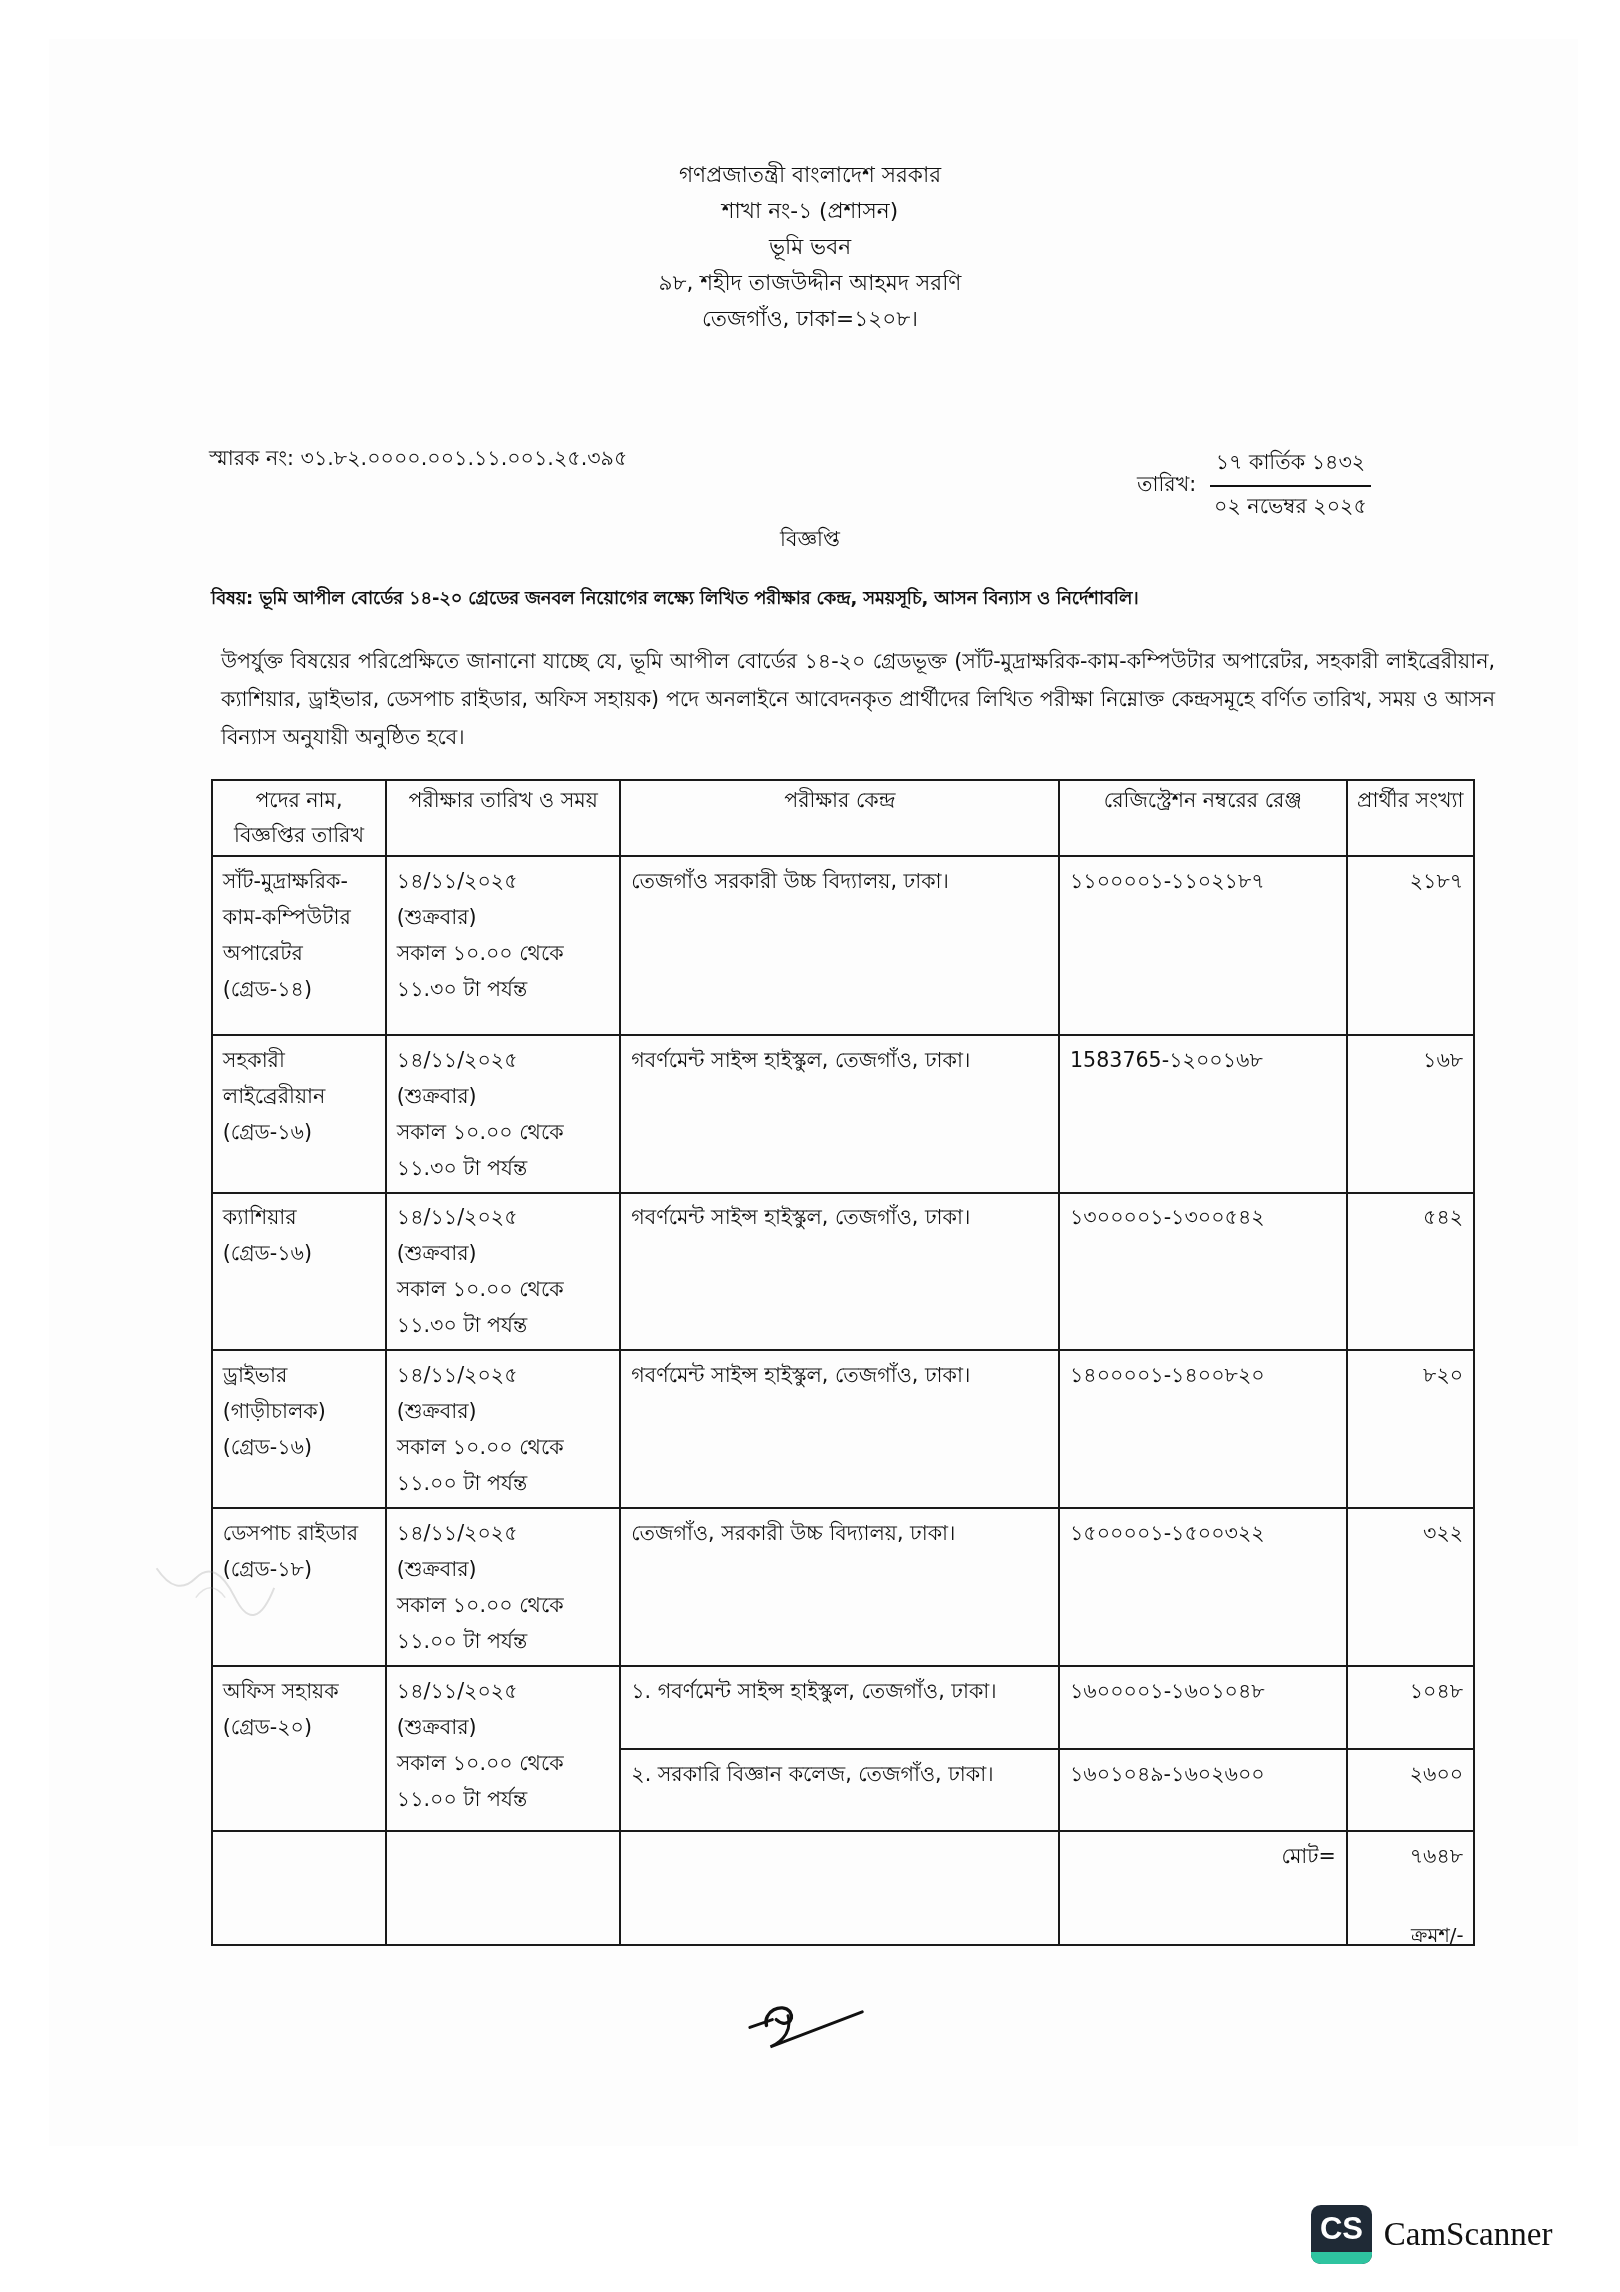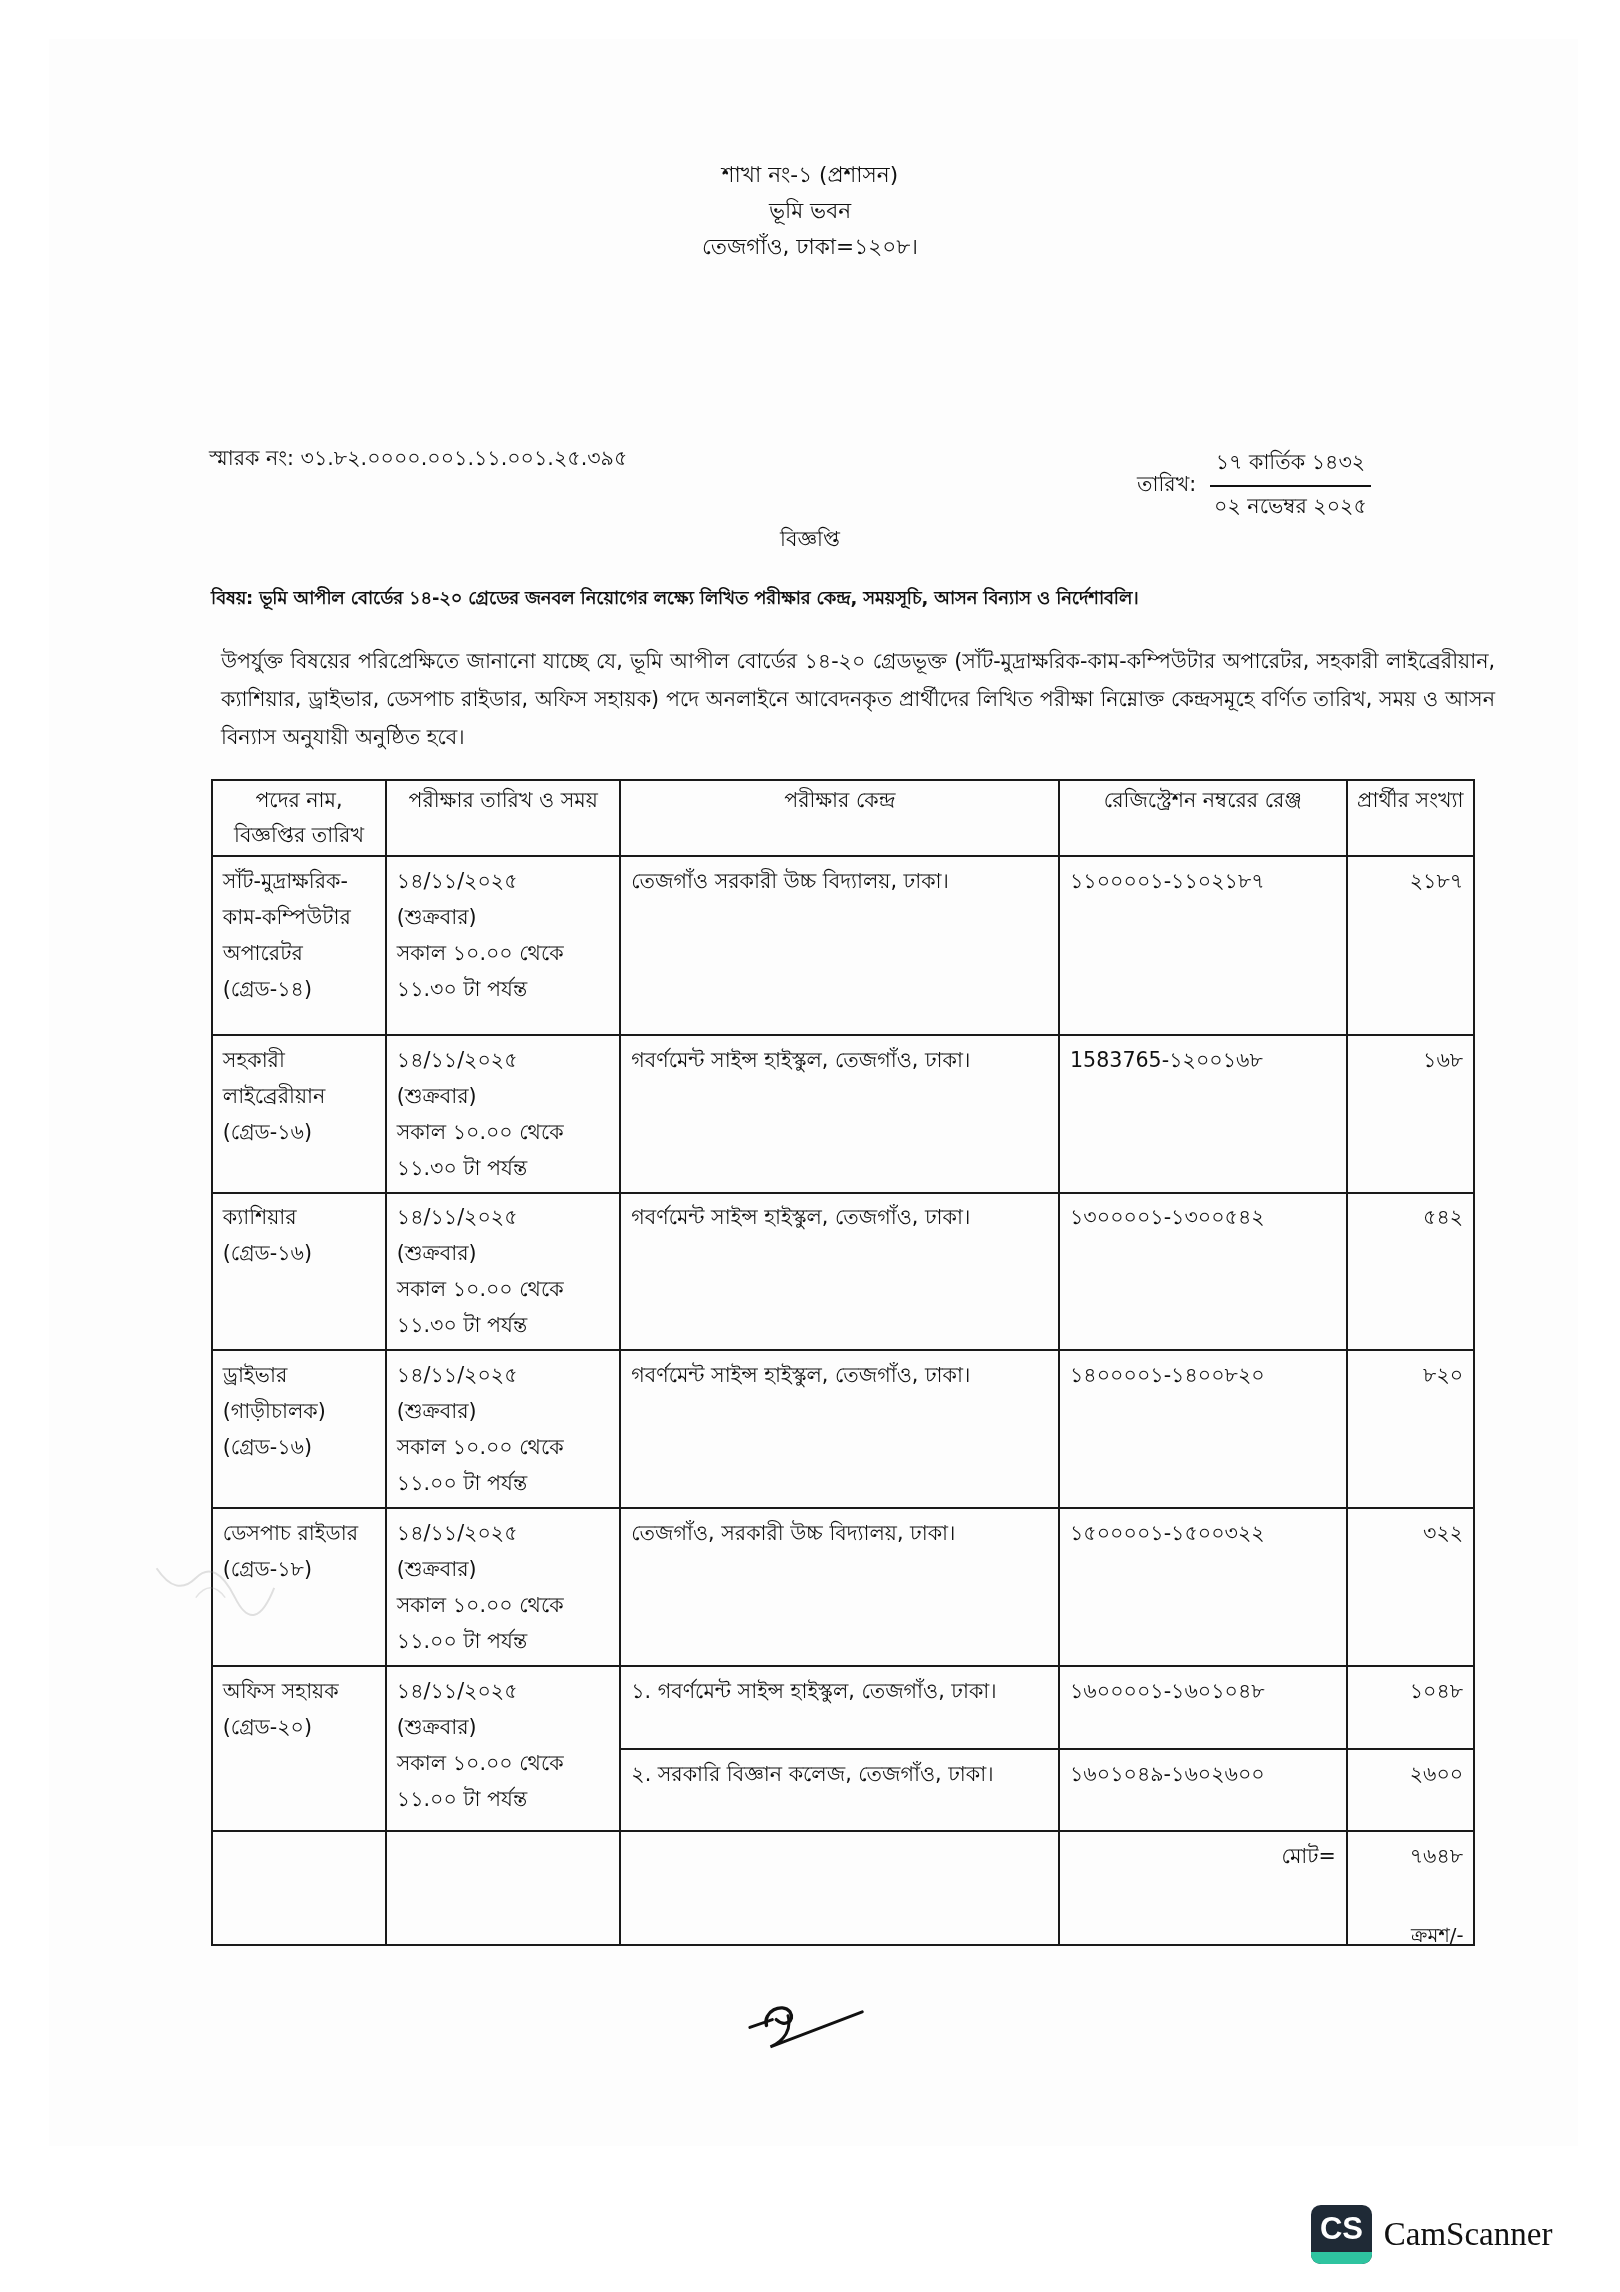--- a/index.html
+++ b/index.html
@@ -78,22 +78,24 @@
     .smudge {
       position: absolute; left: 137px; top: 1529px; width: 196px; height: 98px; opacity: 0.25;
     }
   </style>
 </head>
 <body>
 
 <div class="page"></div>
 
 <div class="hdr">
+  <div>গণপ্রজাতন্ত্রী বাংলাদেশ সরকার</div>
   <div>শাখা নং-১ (প্রশাসন)</div>
   <div>ভূমি ভবন</div>
+  <div>৯৮, শহীদ তাজউদ্দীন আহমদ সরণি</div>
   <div>তেজগাঁও, ঢাকা=১২০৮।</div>
 </div>
 
 <div class="memo">
   <span>স্মারক নং:</span>
   <span>৩১.৮২.০০০০.০০১.১১.০০১.২৫.৩৯৫</span>
 </div>
 
 <div class="date-wrap">
   <span class="date-label">তারিখ:</span>

